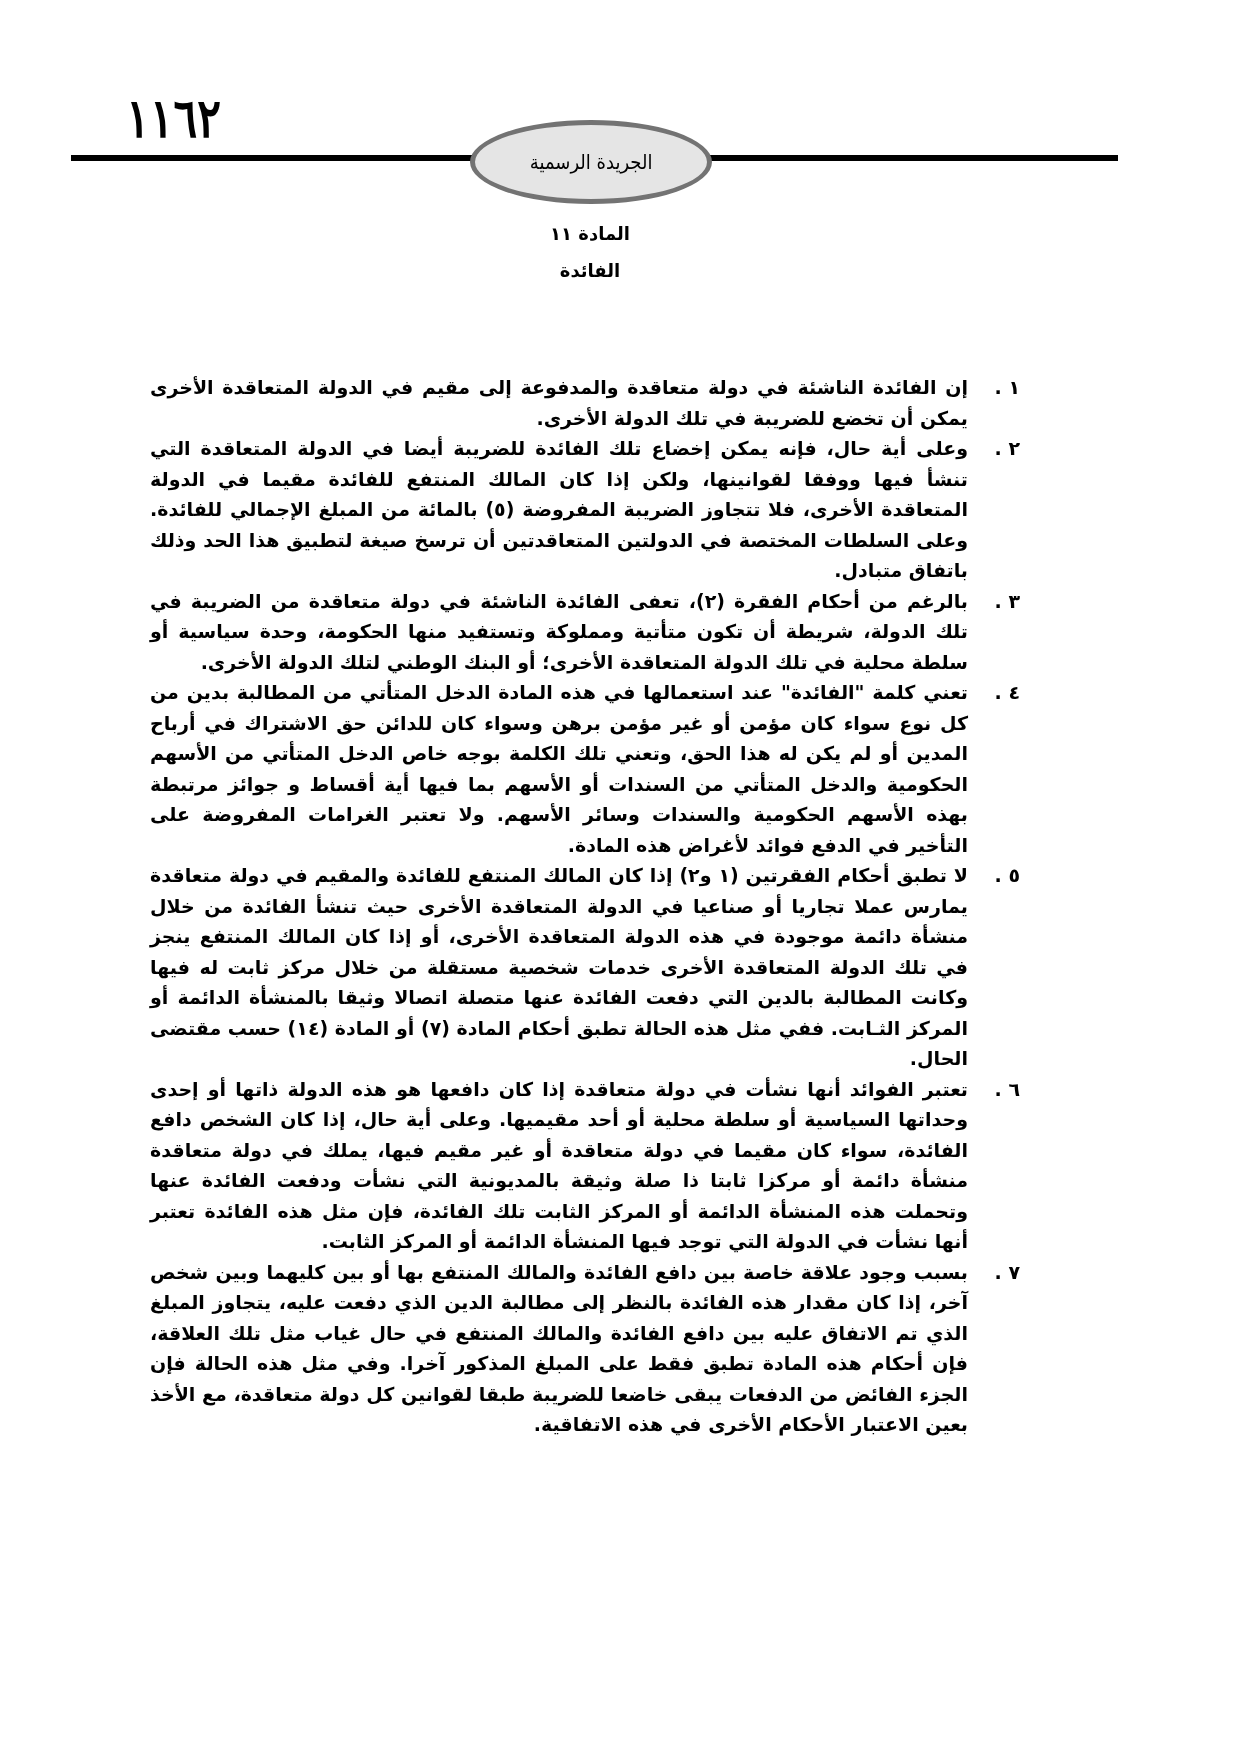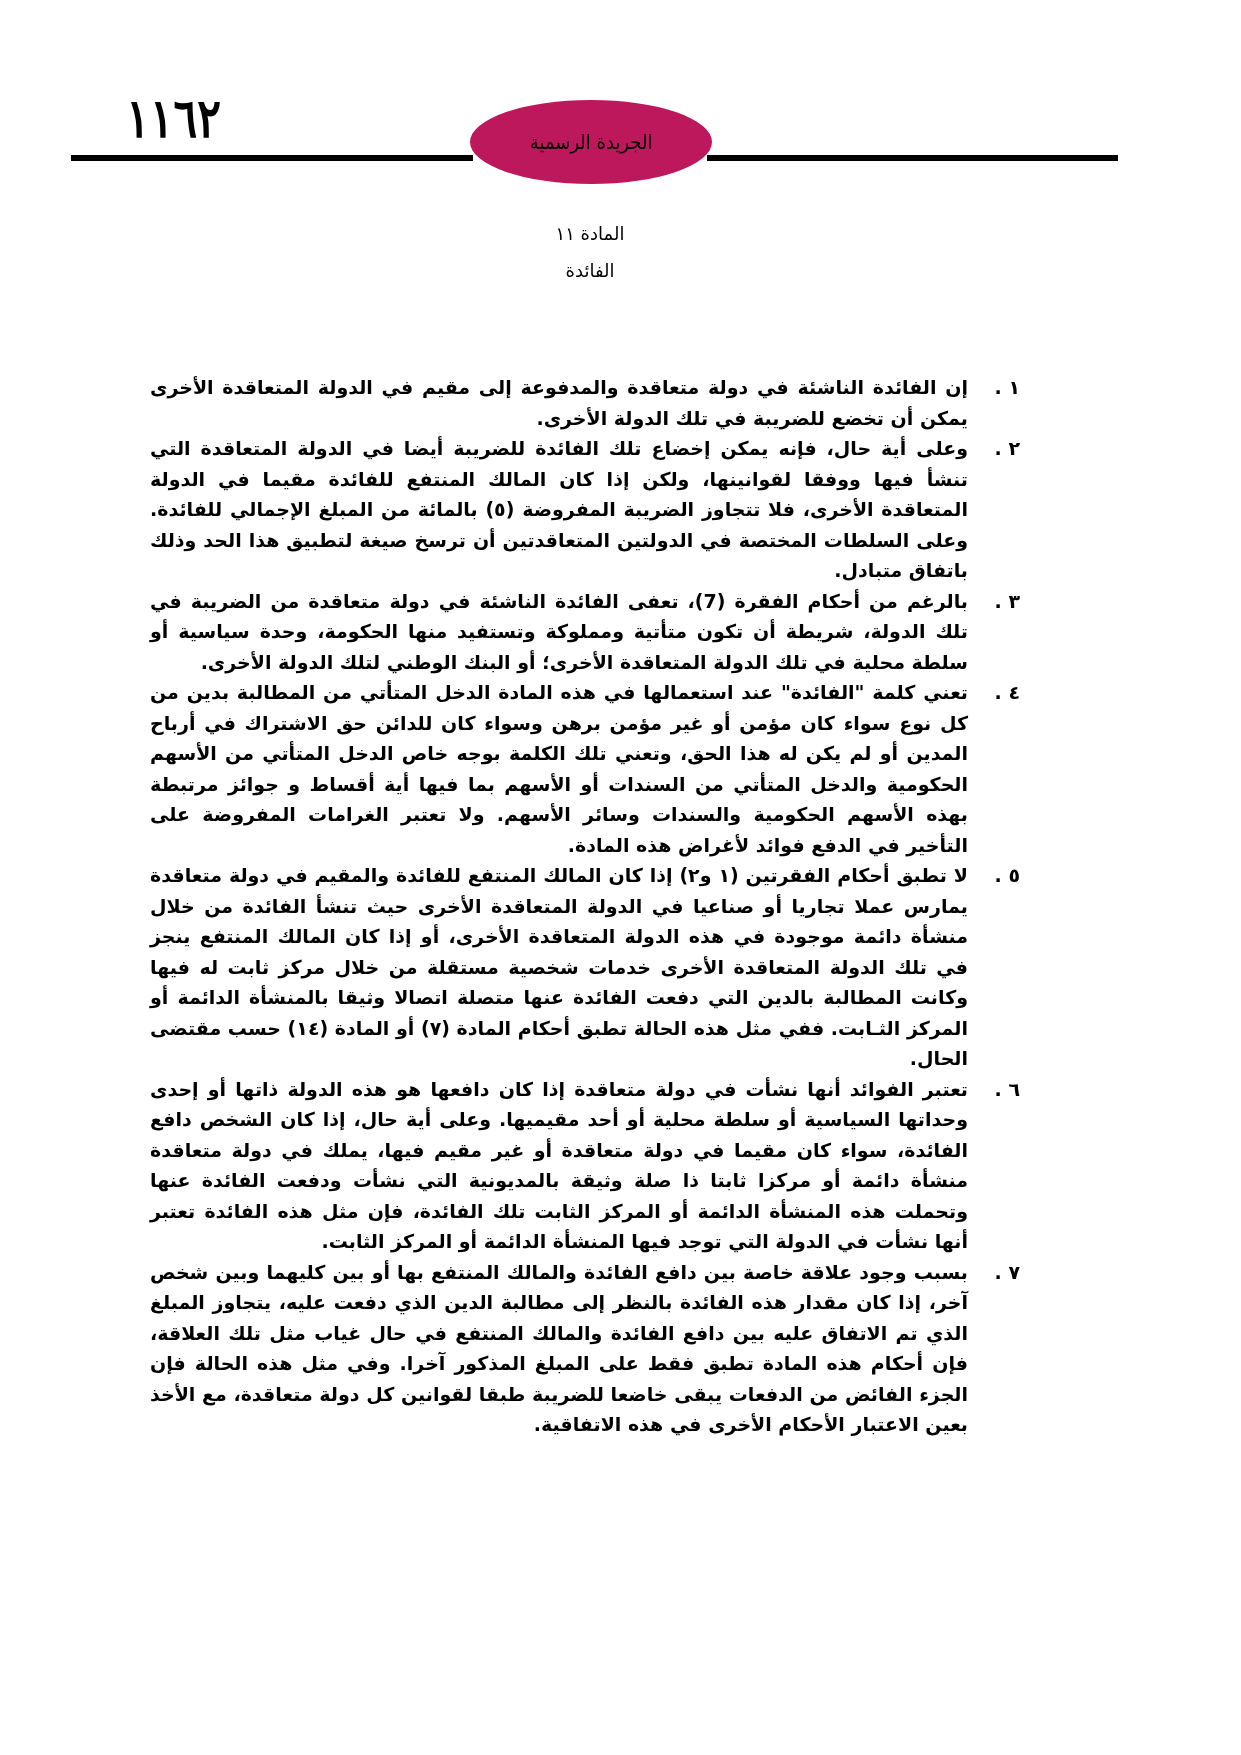--- a/index.html
+++ b/index.html
@@ -32,43 +32,43 @@
     position: absolute;
     top: 155px;
     height: 6px;
     background: #000;
   }
   .rule.left { left: 71px; width: 402px; }
   .rule.right { left: 707px; width: 411px; }
   .masthead {
     position: absolute;
     left: 470px;
-    top: 100px;
+    top: 120px;
     width: 232px;
     height: 74px;
-    border: 5px solid #be185d;
+    border: 5px solid #737373;
     border-radius: 50%;
-    background: #be185d;
+    background: #e5e5e5;
     display: flex;
     align-items: center;
     justify-content: center;
   }
   .masthead span {
     font-family: "DejaVu Sans", sans-serif;
     font-size: 20px;
     direction: rtl;
     transform: scaleX(0.9);
   }
   .heading {
     position: absolute;
     left: 440px;
     width: 300px;
     text-align: center;
     direction: rtl;
-    font-weight: normal;
+    font-weight: bold;
     font-size: 18px;
   }
   .heading.article { top: 223px; }
   .heading.subject { top: 260px; }
 
   .clauses {
     position: absolute;
     left: 150px;
     top: 372px;
     width: 870px;
@@ -118,21 +118,21 @@
   <li class="clause">
     <span class="clause-num">١ .</span>
     <span class="clause-text">إن الفائدة الناشئة في دولة متعاقدة والمدفوعة إلى مقيم في الدولة المتعاقدة الأخرى يمكن أن تخضع للضريبة في تلك الدولة الأخرى.</span>
   </li>
   <li class="clause">
     <span class="clause-num">٢ .</span>
     <span class="clause-text">وعلى أية حال، فإنه يمكن إخضاع تلك الفائدة للضريبة أيضا في الدولة المتعاقدة التي تنشأ فيها ووفقا لقوانينها، ولكن إذا كان المالك المنتفع للفائدة مقيما في الدولة المتعاقدة الأخرى، فلا تتجاوز الضريبة المفروضة (٥) بالمائة من المبلغ الإجمالي للفائدة. وعلى السلطات المختصة في الدولتين المتعاقدتين أن ترسخ صيغة لتطبيق هذا الحد وذلك باتفاق متبادل.</span>
   </li>
   <li class="clause">
     <span class="clause-num">٣ .</span>
-    <span class="clause-text">بالرغم من أحكام الفقرة (7)، تعفى الفائدة الناشئة في دولة متعاقدة من الضريبة في تلك الدولة، شريطة أن تكون متأتية ومملوكة وتستفيد منها الحكومة، وحدة سياسية أو سلطة محلية في تلك الدولة المتعاقدة الأخرى؛ أو البنك الوطني لتلك الدولة الأخرى.</span>
+    <span class="clause-text">بالرغم من أحكام الفقرة (٢)، تعفى الفائدة الناشئة في دولة متعاقدة من الضريبة في تلك الدولة، شريطة أن تكون متأتية ومملوكة وتستفيد منها الحكومة، وحدة سياسية أو سلطة محلية في تلك الدولة المتعاقدة الأخرى؛ أو البنك الوطني لتلك الدولة الأخرى.</span>
   </li>
   <li class="clause">
     <span class="clause-num">٤ .</span>
     <span class="clause-text">تعني كلمة "الفائدة" عند استعمالها في هذه المادة الدخل المتأتي من المطالبة بدين من كل نوع سواء كان مؤمن أو غير مؤمن برهن وسواء كان للدائن حق الاشتراك في أرباح المدين أو لم يكن له هذا الحق، وتعني تلك الكلمة بوجه خاص الدخل المتأتي من الأسهم الحكومية والدخل المتأتي من السندات أو الأسهم بما فيها أية أقساط و جوائز مرتبطة بهذه الأسهم الحكومية والسندات وسائر الأسهم. ولا تعتبر الغرامات المفروضة على التأخير في الدفع فوائد لأغراض هذه المادة.</span>
   </li>
   <li class="clause">
     <span class="clause-num">٥ .</span>
     <span class="clause-text">لا تطبق أحكام الفقرتين (١ و٢) إذا كان المالك المنتفع للفائدة والمقيم في دولة متعاقدة يمارس عملا تجاريا أو صناعيا في الدولة المتعاقدة الأخرى حيث تنشأ الفائدة من خلال منشأة دائمة موجودة في هذه الدولة المتعاقدة الأخرى، أو إذا كان المالك المنتفع ينجز في تلك الدولة المتعاقدة الأخرى خدمات شخصية مستقلة من خلال مركز ثابت له فيها وكانت المطالبة بالدين التي دفعت الفائدة عنها متصلة اتصالا وثيقا بالمنشأة الدائمة أو المركز الثـابت. ففي مثل هذه الحالة تطبق أحكام المادة (٧) أو المادة (١٤) حسب مقتضى الحال.</span>
   </li>
   <li class="clause">

